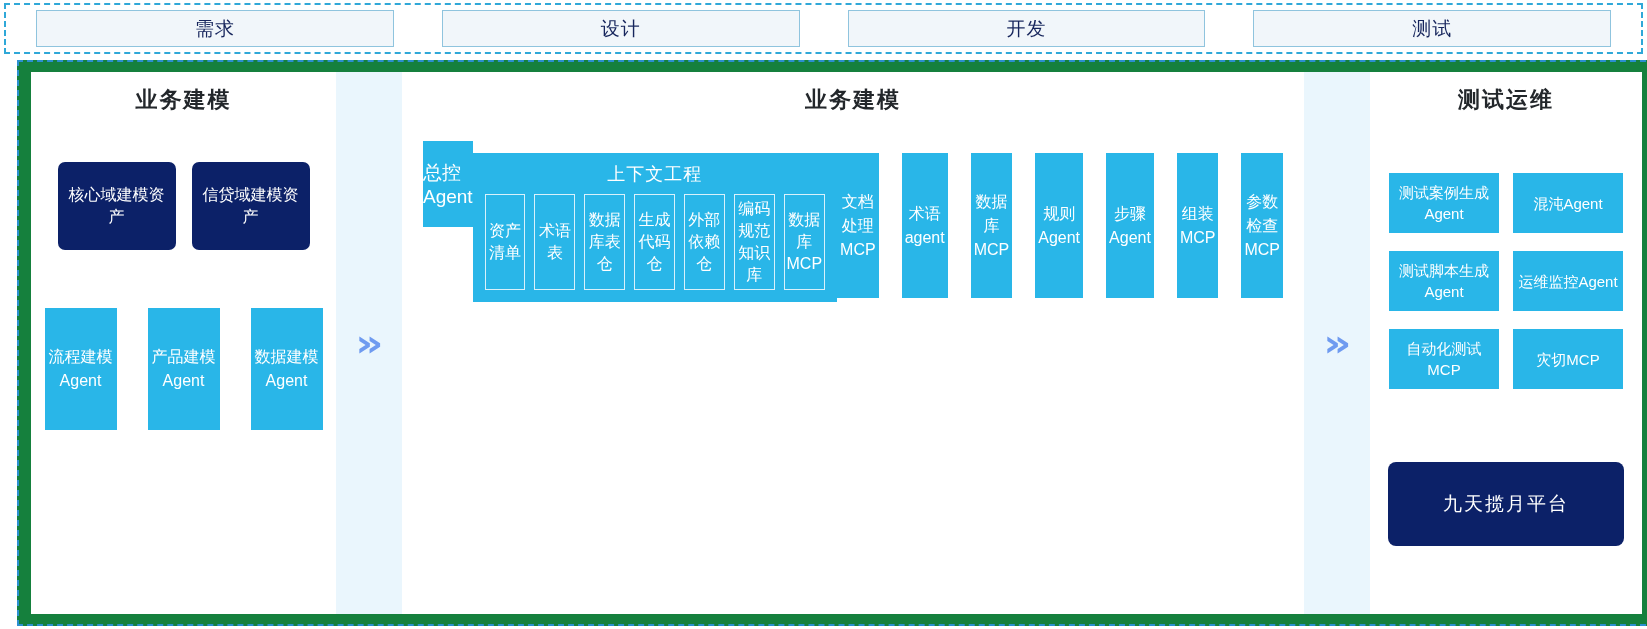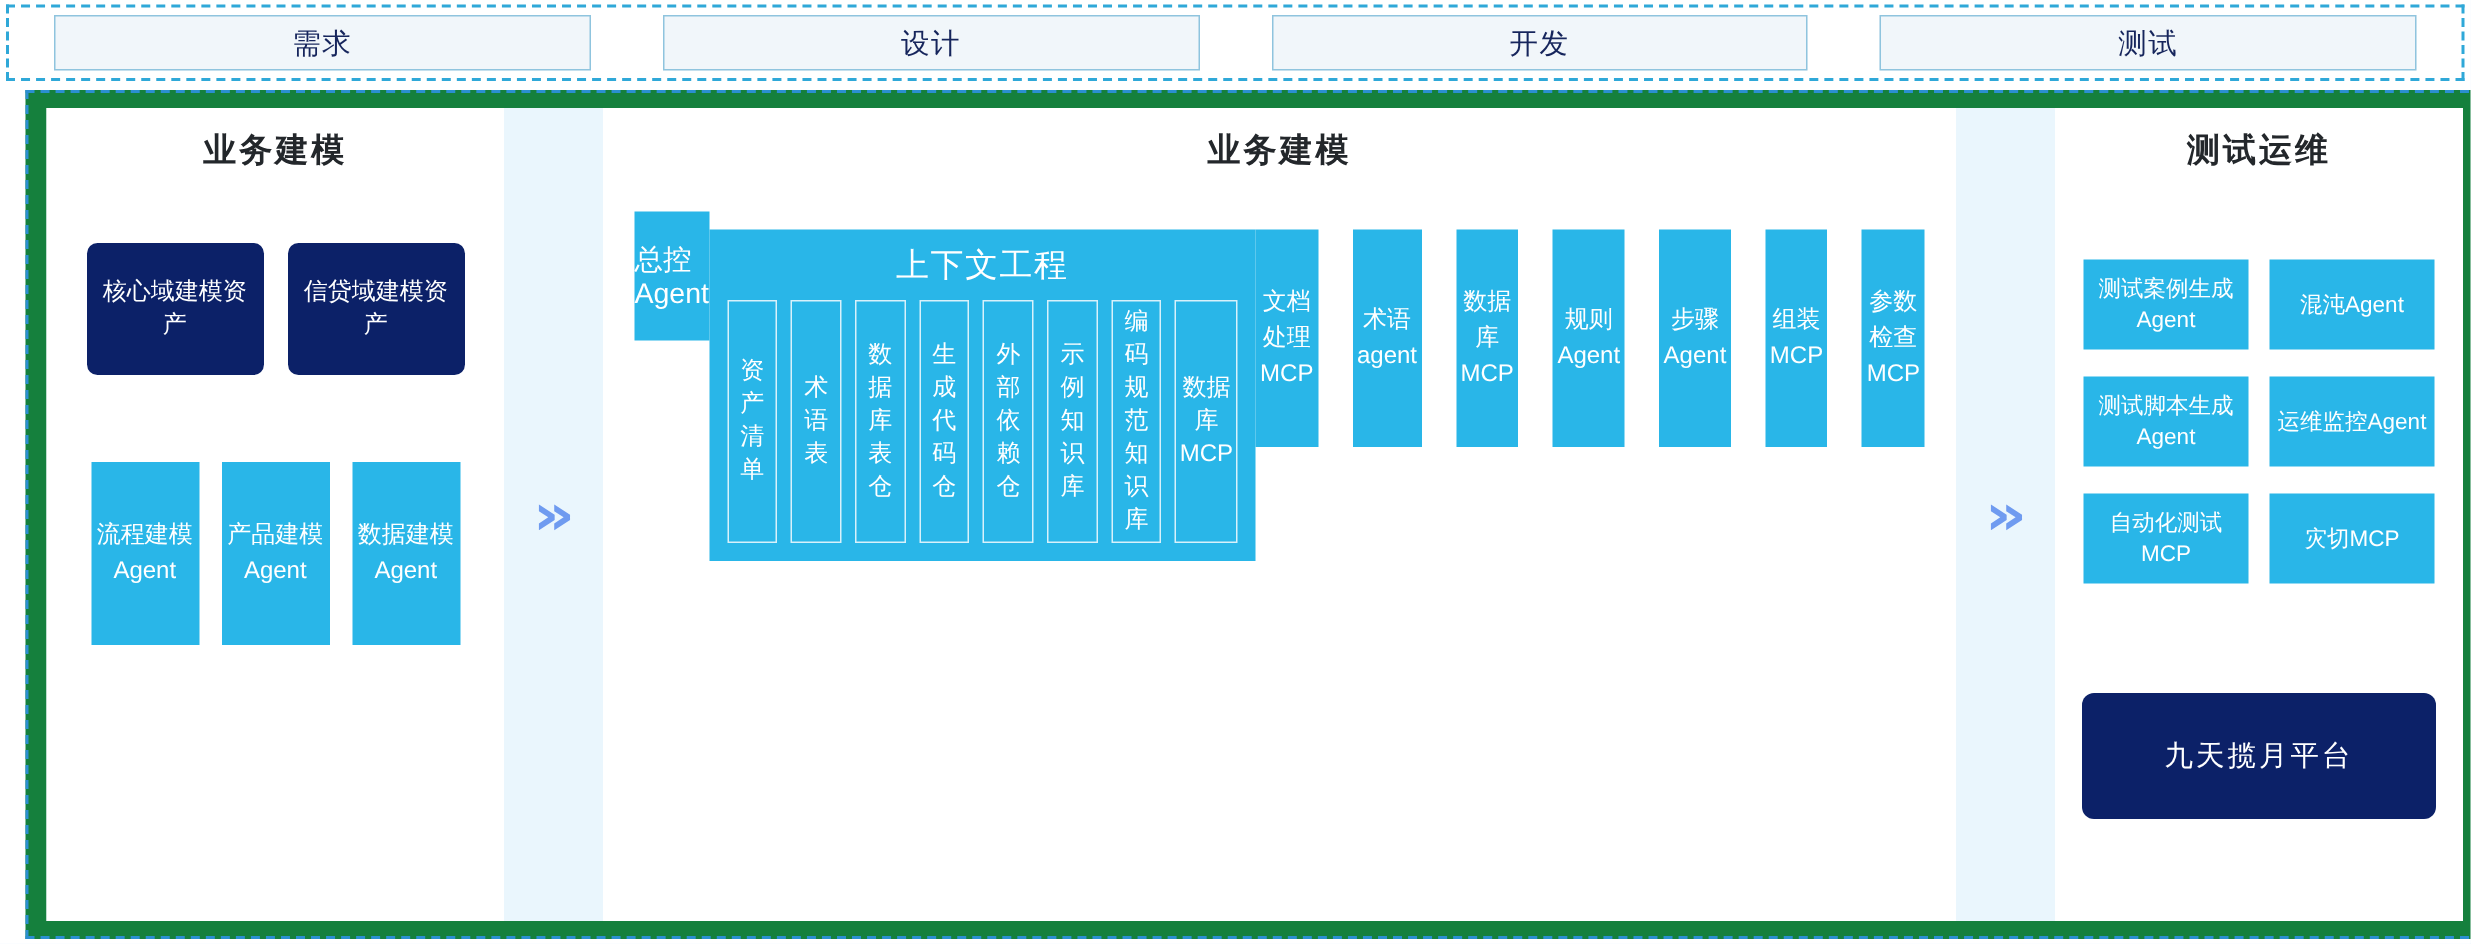--- a/index.html
+++ b/index.html
@@ -74,21 +74,21 @@
     background: #0c2168;
     border-radius: 7px;
     color: #ffffff;
     font-size: 16px;
     line-height: 22px;
     display: flex; align-items: center; justify-content: center;
     text-align: center;
     padding: 0 6px;
   }
   .modelagent-row {
-    display: flex; gap: 15px;
+    display: flex; gap: 31px;
     margin-top: 58px;
     justify-content: center;
   }
   .model-agent {
     width: 72px; height: 122px;
     background: #29b6e8;
     color: #ffffff;
     font-size: 16px;
     line-height: 24px;
     display: flex; align-items: center; justify-content: center;
@@ -126,21 +126,21 @@
     display: flex; align-items: center; justify-content: center;
   }
   .context-block {
     margin-top: 12px;
     background: #29b6e8;
     padding: 9px 12px 12px 12px;
   }
   .context-title {
     text-align: center;
     color: #ffffff;
-    font-size: 22px;
+    font-size: 18px;
     margin-bottom: 8px;
     letter-spacing: 1px;
   }
   .context-items {
     display: flex; gap: 9px;
   }
   .context-item {
     flex: 1 1 0;
     min-height: 62px;
     border: 1px solid #d8f1fb;
@@ -235,21 +235,20 @@
           <div class="ctrl-agent">总控Agent</div>
 
           <div class="context-block">
             <div class="context-title">上下文工程</div>
             <div class="context-items">
               <div class="context-item">资产清单</div>
               <div class="context-item">术语表</div>
               <div class="context-item">数据库表仓</div>
               <div class="context-item">生成代码仓</div>
               <div class="context-item">外部依赖仓</div>
-              <div class="context-item">示例知识库</div>
               <div class="context-item">编码规范知识库</div>
               <div class="context-item">数据库MCP</div>
             </div>
           </div>
 
           <div class="tools-row">
             <div class="tool-card">文档处理MCP</div>
             <div class="tool-card">术语agent</div>
             <div class="tool-card">数据库MCP</div>
             <div class="tool-card">规则Agent</div>

